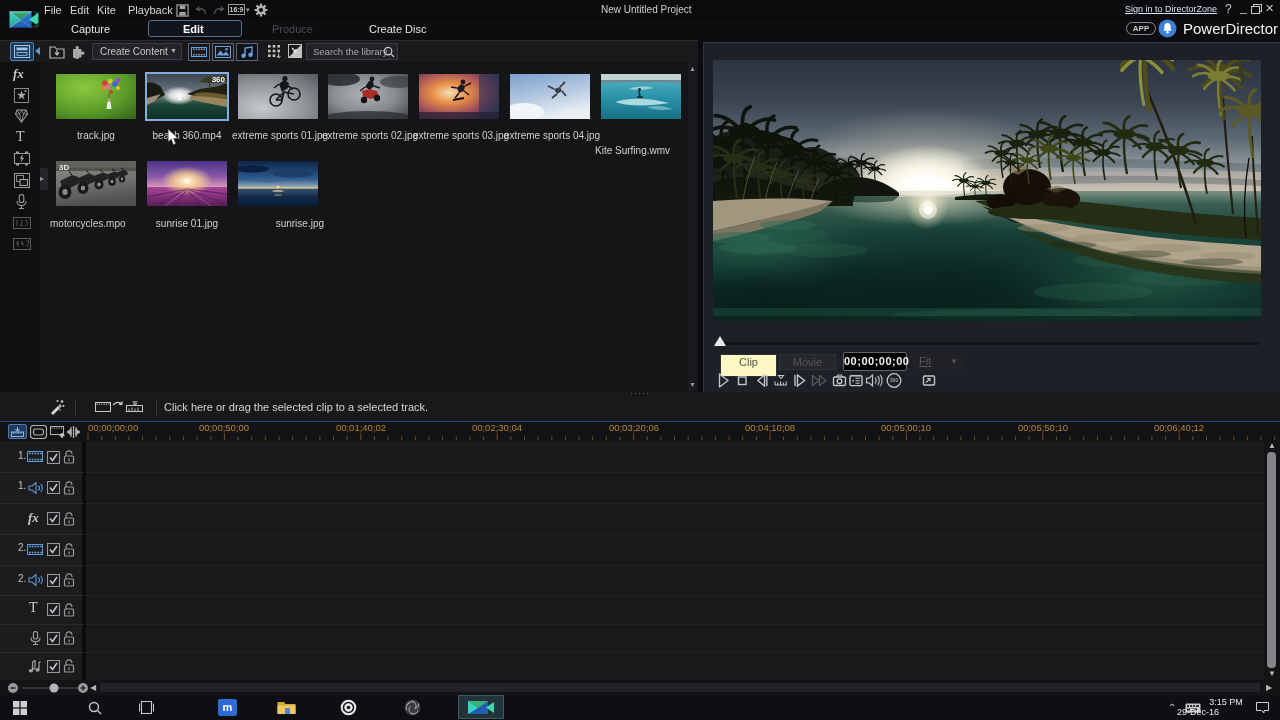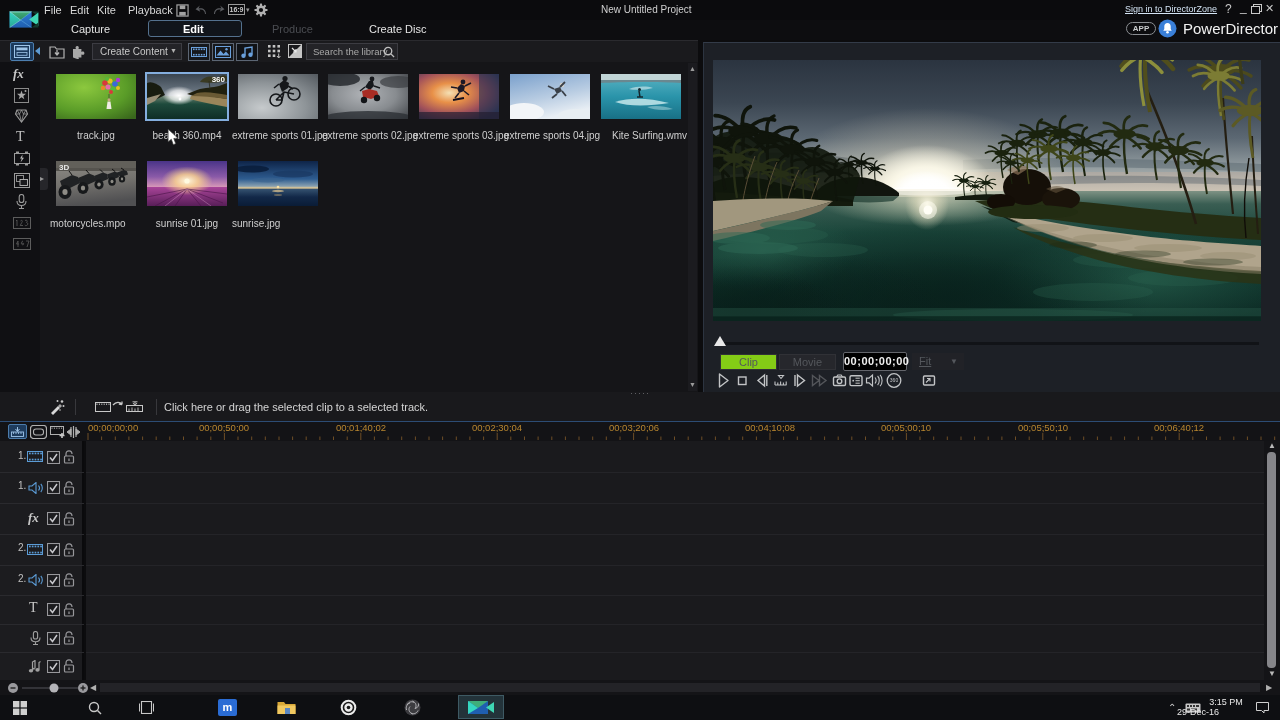--- a/index.html
+++ b/index.html
@@ -370,21 +370,21 @@
       </defs>
     <rect width="80" height="45" fill="url(#ktg)"></rect>
     <rect y="0" width="80" height="6" fill="#c0d4d6"></rect>
     <path d="M0,6 L80,6 L80,9 C60,7.5 20,7.5 0,9 Z" fill="#6a8890"></path>
     <path d="M14,28 C30,23 48,24 68,29 C50,32 28,33 14,28 Z" fill="#cfeef0" opacity=".8"></path>
     <path d="M28,15 C36,12 46,12 52,14 C45,16 34,16.5 28,15 Z" fill="#d8ecf0" opacity=".6"></path>
     <path d="M46,33 C54,31 64,32 72,35 C63,37 52,36 46,33 Z" fill="#b8e0e4" opacity=".5"></path>
     <path d="M38,17 L39,23 M36,23 L42,23" stroke="#14262c" stroke-width="1.5"></path>
     <circle cx="38.5" cy="15.5" r="1.5" fill="#14262c"></circle>
   </svg>
-  <div class="abs txt" style="left:595px;top:130px;width:92px;text-align:right;color:#cfcfcf;font-size:10px;">Kite Surfing.wmv</div>
+  <div class="abs txt" style="left:595px;top:145px;width:92px;text-align:left;color:#cfcfcf;font-size:10px;">Kite Surfing.wmv</div>
 
   <svg class="abs" style="left:56px;top:161px;" width="80" height="45" viewBox="0 0 80 45">
     <defs>
         <linearGradient id="mcg" x1="0" y1="0" x2=".2" y2="1">
           <stop offset="0" stop-color="#8e8c86"></stop>
           <stop offset=".55" stop-color="#74726e"></stop>
           <stop offset="1" stop-color="#505052"></stop>
         </linearGradient>
       </defs>
     <rect width="80" height="45" fill="url(#mcg)"></rect>
@@ -461,21 +461,21 @@
         </linearGradient>
     </defs>
     <rect width="80" height="45" fill="url(#s2g)"></rect>
     <ellipse cx="14" cy="8" rx="17" ry="3.5" fill="#0a1e3c" opacity=".9"></ellipse>
     <ellipse cx="55" cy="13" rx="20" ry="3.5" fill="#1a3a64" opacity=".8"></ellipse>
     <ellipse cx="30" cy="19" rx="16" ry="2.5" fill="#3a628e" opacity=".6"></ellipse>
     <ellipse cx="40" cy="30" rx="6" ry="1.2" fill="#e8cb92" opacity=".7"></ellipse>
     <ellipse cx="40" cy="34" rx="4" ry="1" fill="#c8a870" opacity=".45"></ellipse>
     <circle cx="40" cy="26" r="1.3" fill="#f8e2a8"></circle>
   </svg>
-  <div class="abs txt" style="left:232px;top:218px;width:92px;text-align:left;color:#cfcfcf;font-size:10px;">sunrise.jpg</div>
+  <div class="abs txt" style="left:232px;top:218px;width:92px;text-align:right;color:#cfcfcf;font-size:10px;">sunrise.jpg</div>
 
   <div class="abs" style="left:40px;top:168px;width:8px;height:22px;background:#26262a;border-radius:0 3px 3px 0;color:#9a9a9a;font-size:8px;line-height:22px;">▸</div>
 
   <div class="abs" style="left:688px;top:63px;width:9px;height:328px;background:#1b1b1f;"></div>
   <div class="abs" style="left:689px;top:64px;width:7px;height:9px;color:#9a9a9a;font-size:7px;text-align:center;line-height:9px;">▲</div>
   <div class="abs" style="left:689px;top:380px;width:7px;height:9px;color:#9a9a9a;font-size:7px;text-align:center;line-height:9px;">▼</div>
 
   <svg class="abs" style="left:167px;top:129px;z-index:50" width="12" height="17" viewBox="0 0 13 19">
     <path d="M1,0 L1,14.5 L4.6,11.5 L6.8,17.5 L9.6,16.4 L7.4,10.6 L12,10.2 Z" fill="#fff" stroke="#333" stroke-width=".8"></path>
   </svg>
@@ -694,21 +694,21 @@
       <use href="#pt" transform="translate(494,134) scale(1.25)"></use>
     </g>
 
     <rect y="248" width="548" height="9" fill="#2d6250" opacity=".35"></rect>
     <rect y="256" width="548" height="5" fill="#0c2620" opacity=".7"></rect>
   </svg>
 
   <div class="abs" style="left:719px;top:342px;width:540px;height:3px;background:#111317;"></div>
   <div class="abs" style="left:714px;top:336px;width:0;height:0;border-left:6px solid transparent;border-right:6px solid transparent;border-bottom:10px solid #e8e8e8;"></div>
 
-  <div class="abs" style="left:720px;top:354px;width:57px;height:16px;background:#84cc16;border:1px solid #303136;color:#54575c;font-size:11px;text-align:center;line-height:14px;">Clip</div>
+  <div class="abs" style="left:720px;top:354px;width:57px;height:23px;background:#fef9c3;border:1px solid #303136;color:#54575c;font-size:11px;text-align:center;line-height:14px;">Clip</div>
   <div class="abs" style="left:779px;top:354px;width:57px;height:16px;background:#26272c;border:1px solid #303136;color:#54575c;font-size:11px;text-align:center;line-height:14px;">Movie</div>
 
   <div class="abs" style="left:843px;top:352px;width:64px;height:19px;background:#000;border:1px solid #63656b;border-radius:2px;color:#f0f0f0;font-size:11px;font-weight:bold;text-align:center;line-height:17px;letter-spacing:.5px;">00;00;00;00</div>
 
   <div class="abs" style="left:912px;top:353px;width:52px;height:17px;background:#212227;color:#54575c;font-size:11px;line-height:16px;padding-left:7px;text-decoration:underline;">Fit</div>
   <div class="abs" style="left:950px;top:357px;font-size:8px;color:#54575c;">▼</div>
 
   <svg class="abs" style="left:718px;top:371px;" width="220" height="19" viewBox="0 0 220 19">
     <g fill="none" stroke="#c2c4c6" stroke-width="1.4">
       <path d="M1.5,3 L1.5,16 L10,9.5 Z" stroke-linejoin="round"></path>

